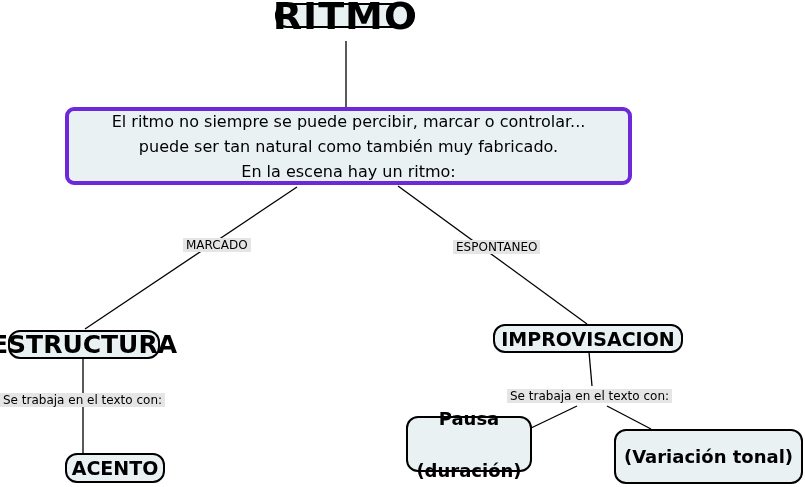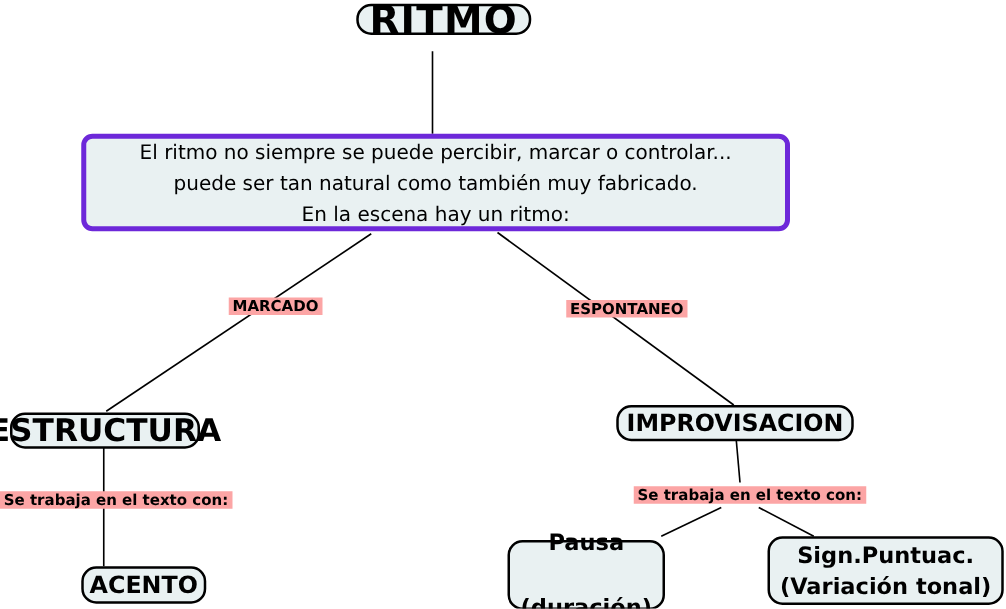--- a/index.html
+++ b/index.html
@@ -16,38 +16,37 @@
     position:absolute;
     display:flex;flex-direction:column;align-items:center;justify-content:center;
     background:#e9f1f2;
     border:2px solid #000;
     border-radius:12px;
     box-sizing:border-box;
     text-align:center;
     font-weight:bold;
     white-space:nowrap;
   }
-  .node-ritmo{left:285px;top:3px;width:140px;height:25px;font-size:31px;letter-spacing:1px;}
+  .node-ritmo{left:275px;top:3px;width:140px;height:25px;font-size:38px;letter-spacing:1px;}
   .node-statement{
     left:65px;top:107px;width:567px;height:78px;
     border:4px solid #6d28d9;border-radius:9px;
     font-weight:normal;font-size:16px;line-height:25px;
   }
   .node-estructura{left:8px;top:330px;width:152px;height:29px;font-size:25px;}
   .node-improvisacion{left:493px;top:324px;width:190px;height:29px;font-size:19px;}
   .node-acento{left:33px;top:453px;width:100px;height:30px;font-size:19px;margin-left:32px;}
-  .node-pausa{left:406px;top:432px;width:126px;height:56px;font-size:18px;line-height:25px;gap:27px;}
+  .node-pausa{left:406px;top:416px;width:126px;height:56px;font-size:18px;line-height:25px;gap:27px;}
   .node-sign{left:614px;top:429px;width:189px;height:55px;font-size:18px;line-height:25px;}
   .edge-label{
     position:absolute;
-    background:#fca5a5;
+    background:#e5e5e5;
     padding:0 3px;
     font-size:12px;
     white-space:nowrap;
-    font-weight:bold;
   }
   .lbl-marcado{left:183px;top:238px;}
   .lbl-espontaneo{left:429px;top:240px;margin-left:24px;}
   .lbl-connector-left{left:0px;top:393px;font-size:12px;}
   .lbl-connector-right{left:507px;top:389px;font-size:12px;}
   .stmt-line{width:100%;}
 </style>
 </head>
 <body>
 
@@ -94,17 +93,16 @@
   </div>
 
   <div class="edge-label lbl-connector-right">Se trabaja en el texto con:</div>
 
   <div class="node node-pausa">
     <div>Pausa</div>
     <div>(duración)</div>
   </div>
 
   <div class="node node-sign">
-    <div>Sign.Puntuac.</div>
     <div>(Variación tonal)</div>
   </div>
 
 </div>
 
 </body></html>

